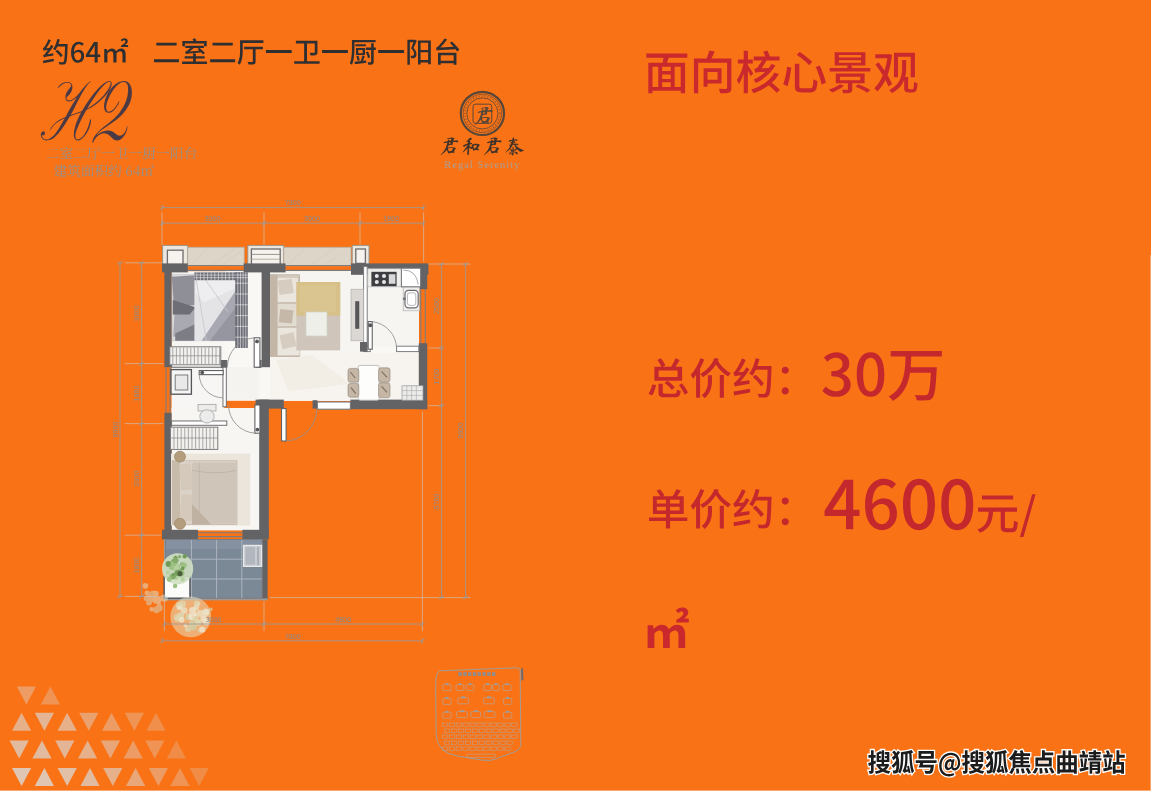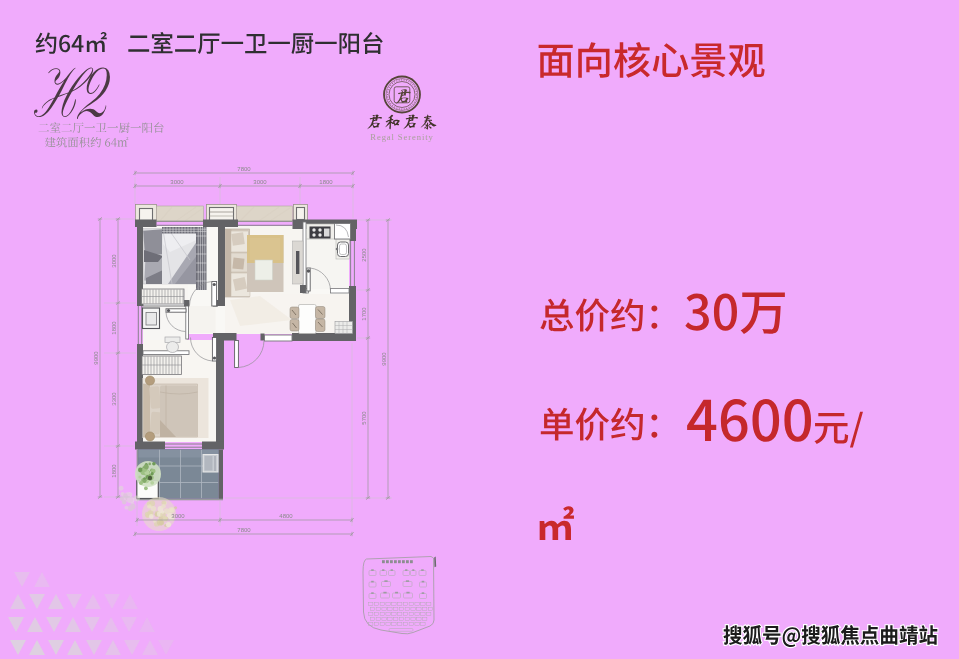--- a/index.html
+++ b/index.html
@@ -1,14 +1,14 @@
 <!DOCTYPE html>
 <html><head><meta charset="utf-8"><title>H2</title><style>
 html,body{margin:0;padding:0;background:#fff}
-#page{position:relative;width:959px;height:659px;background:#f0abfc;overflow:hidden;font-family:"Liberation Sans",sans-serif}
+#page{position:relative;width:959px;height:659px;background:#f97316;overflow:hidden;font-family:"Liberation Sans",sans-serif}
 </style></head><body>
 <div id="page">
 <svg width="959" height="659" viewBox="0 0 959 659">
 
 <g transform="translate(35 52) scale(0.023000 -0.023000)">
         <path fill="#2f2f31" d="M35 62 49 -29C155 -8 295 18 430 46L424 128C282 103 133 76 35 62ZM488 401C561 338 644 247 679 187L749 247C711 308 626 394 553 455ZM60 420C76 427 101 433 215 446C173 389 137 344 119 326C87 290 63 267 39 261C49 238 63 196 68 178C94 191 133 200 414 247C411 266 409 302 410 327L195 296C273 381 349 484 412 587L335 635C315 598 293 561 270 526L155 517C216 599 276 703 322 804L233 841C190 724 115 599 91 567C68 534 50 512 30 507C41 483 56 439 60 420ZM555 844C525 708 471 571 402 485C424 473 463 447 481 433C510 472 537 521 561 575H835C826 203 812 55 783 23C772 10 761 7 742 7C718 7 662 7 600 13C616 -13 628 -52 630 -77C686 -80 745 -81 779 -77C817 -72 841 -62 865 -30C903 19 915 172 928 617C928 629 928 663 928 663H597C616 715 632 771 646 826Z M1308 -14C1427 -14 1528 82 1528 229C1528 385 1444 460 1320 460C1267 460 1203 428 1160 375C1165 584 1243 656 1337 656C1380 656 1425 633 1452 601L1515 671C1473 715 1413 750 1331 750C1186 750 1053 636 1053 354C1053 104 1167 -14 1308 -14ZM1162 290C1206 353 1257 376 1300 376C1377 376 1420 323 1420 229C1420 133 1370 75 1306 75C1227 75 1174 144 1162 290Z M1909 0H2017V198H2110V288H2017V737H1883L1590 275V198H1909ZM1909 288H1707L1851 509C1872 547 1892 585 1910 623H1914C1912 582 1909 520 1909 480Z M2254 0H2369V328C2414 378 2456 403 2494 403C2557 403 2585 365 2585 269V0H2700V328C2746 378 2787 403 2824 403C2887 403 2917 365 2917 269V0H3031V285C3031 424 2977 501 2862 501C2793 501 2738 459 2683 401C2659 465 2613 501 2530 501C2463 501 2408 462 2361 412H2358L2347 489H2254ZM2862 555H3120V626H2997C3050 666 3108 712 3108 769C3108 830 3062 874 2984 874C2930 874 2888 848 2852 807L2899 761C2919 787 2945 803 2970 803C3006 803 3023 785 3023 753C3023 705 2958 665 2862 601Z"></path>
       </g>
 
 <g transform="translate(127 52) scale(0.023400 -0.023400)">
         <path fill="#2f2f31" d="M140 703V600H862V703ZM56 116V8H946V116Z M1148 223V141H1450V28H1058V-56H1946V28H1547V141H1861V223H1547V316H1450V223ZM1190 294C1225 308 1276 311 1741 349C1763 325 1783 303 1797 284L1870 336C1829 387 1746 461 1678 514H1834V596H1172V514H1350C1301 466 1252 427 1232 414C1206 394 1183 381 1163 378C1172 355 1185 312 1190 294ZM1604 473C1626 455 1649 435 1672 414L1326 390C1376 427 1426 470 1472 514H1667ZM1428 830C1440 809 1452 783 1462 759H1066V575H1158V673H1839V575H1935V759H1568C1557 789 1538 826 1520 856Z M2140 703V600H2862V703ZM2056 116V8H2946V116Z M3122 786V428C3122 287 3115 104 3030 -23C3051 -34 3092 -65 3108 -83C3203 55 3217 273 3217 428V695H3954V786ZM3266 554V465H3577V36C3577 20 3570 15 3551 15C3530 14 3457 14 3388 16C3402 -11 3418 -52 3423 -79C3516 -80 3580 -78 3620 -64C3662 -49 3675 -22 3675 35V465H3935V554Z M4042 442V338H4962V442Z M5110 772V677H5403V43H5049V-51H5954V43H5505V677H5781V361C5781 346 5776 341 5756 341C5735 340 5665 339 5594 342C5609 318 5627 275 5632 249C5721 249 5785 250 5826 265C5866 281 5879 309 5879 359V772Z M6042 442V338H6962V442Z M7229 648V571H7601V648ZM7333 442H7487V329H7333ZM7250 509V263H7574V509ZM7263 225C7282 170 7299 99 7303 55L7382 74C7377 117 7359 187 7337 240ZM7602 358C7636 293 7667 207 7676 152L7754 181C7745 236 7711 320 7676 384ZM7790 685V528H7603V442H7790V21C7790 7 7785 2 7771 2C7756 1 7709 1 7661 3C7673 -22 7686 -60 7689 -84C7761 -84 7809 -81 7840 -67C7871 -53 7881 -29 7881 20V442H7957V528H7881V685ZM7480 246C7466 187 7441 104 7418 47L7198 23L7211 -61C7320 -48 7471 -29 7614 -9L7612 69L7502 56C7523 107 7544 170 7563 226ZM7106 802V499C7106 342 7100 118 7030 -39C7053 -47 7094 -69 7111 -83C7185 83 7196 333 7196 500V719H7950V802Z M8042 442V338H8962V442Z M9458 784V-75H9550V-1H9820V-67H9915V784ZM9550 87V358H9820V87ZM9550 446V696H9820V446ZM9081 804V-82H9169V719H9299C9274 652 9241 566 9209 501C9294 425 9316 359 9317 308C9317 277 9310 254 9293 243C9282 237 9269 234 9255 233C9237 233 9214 233 9188 235C9202 211 9210 174 9211 150C9239 149 9270 149 9293 151C9318 154 9339 161 9356 173C9390 196 9404 237 9404 298C9404 359 9384 430 9298 512C9337 588 9381 685 9417 769L9352 807L9338 804Z M10171 347V-83H10268V-30H10728V-82H10829V347ZM10268 61V256H10728V61ZM10127 423C10172 440 10236 442 10794 471C10817 441 10837 413 10851 388L10932 447C10879 531 10761 654 10666 740L10592 691C10635 650 10682 602 10725 553L10256 534C10340 613 10424 710 10497 812L10402 853C10328 731 10214 606 10178 574C10145 541 10120 521 10096 515C10107 490 10123 443 10127 423Z"></path>

